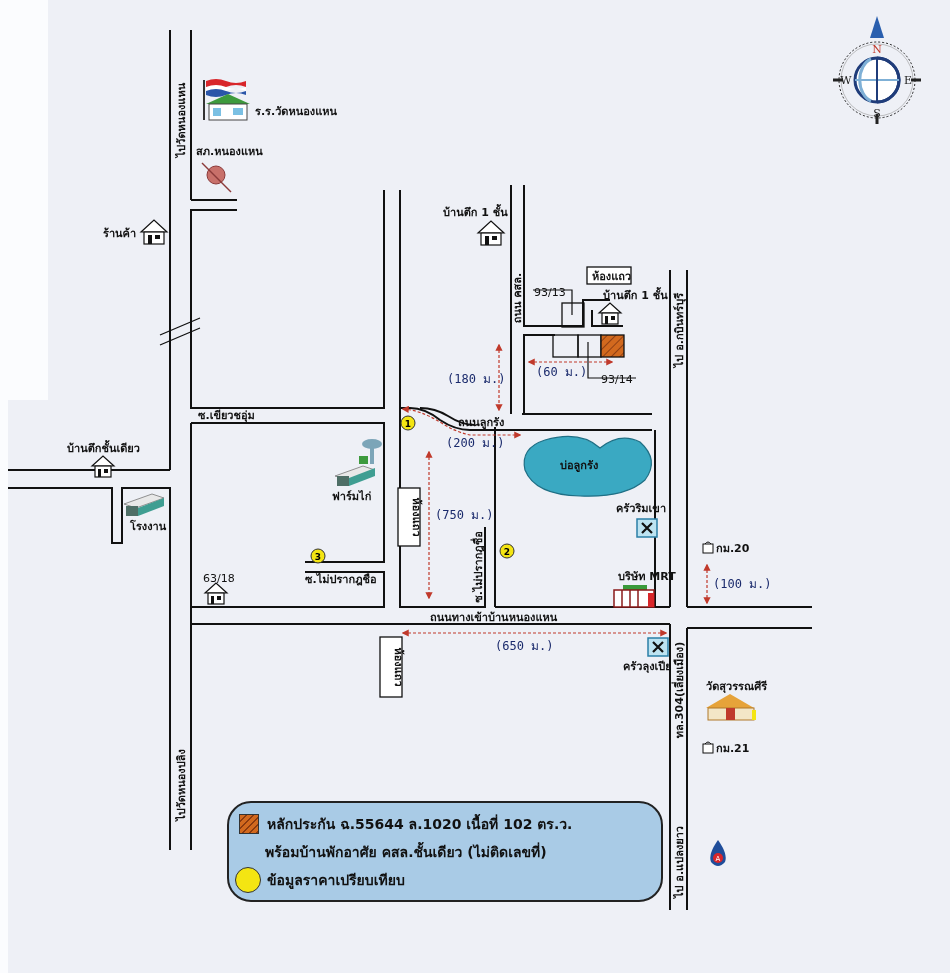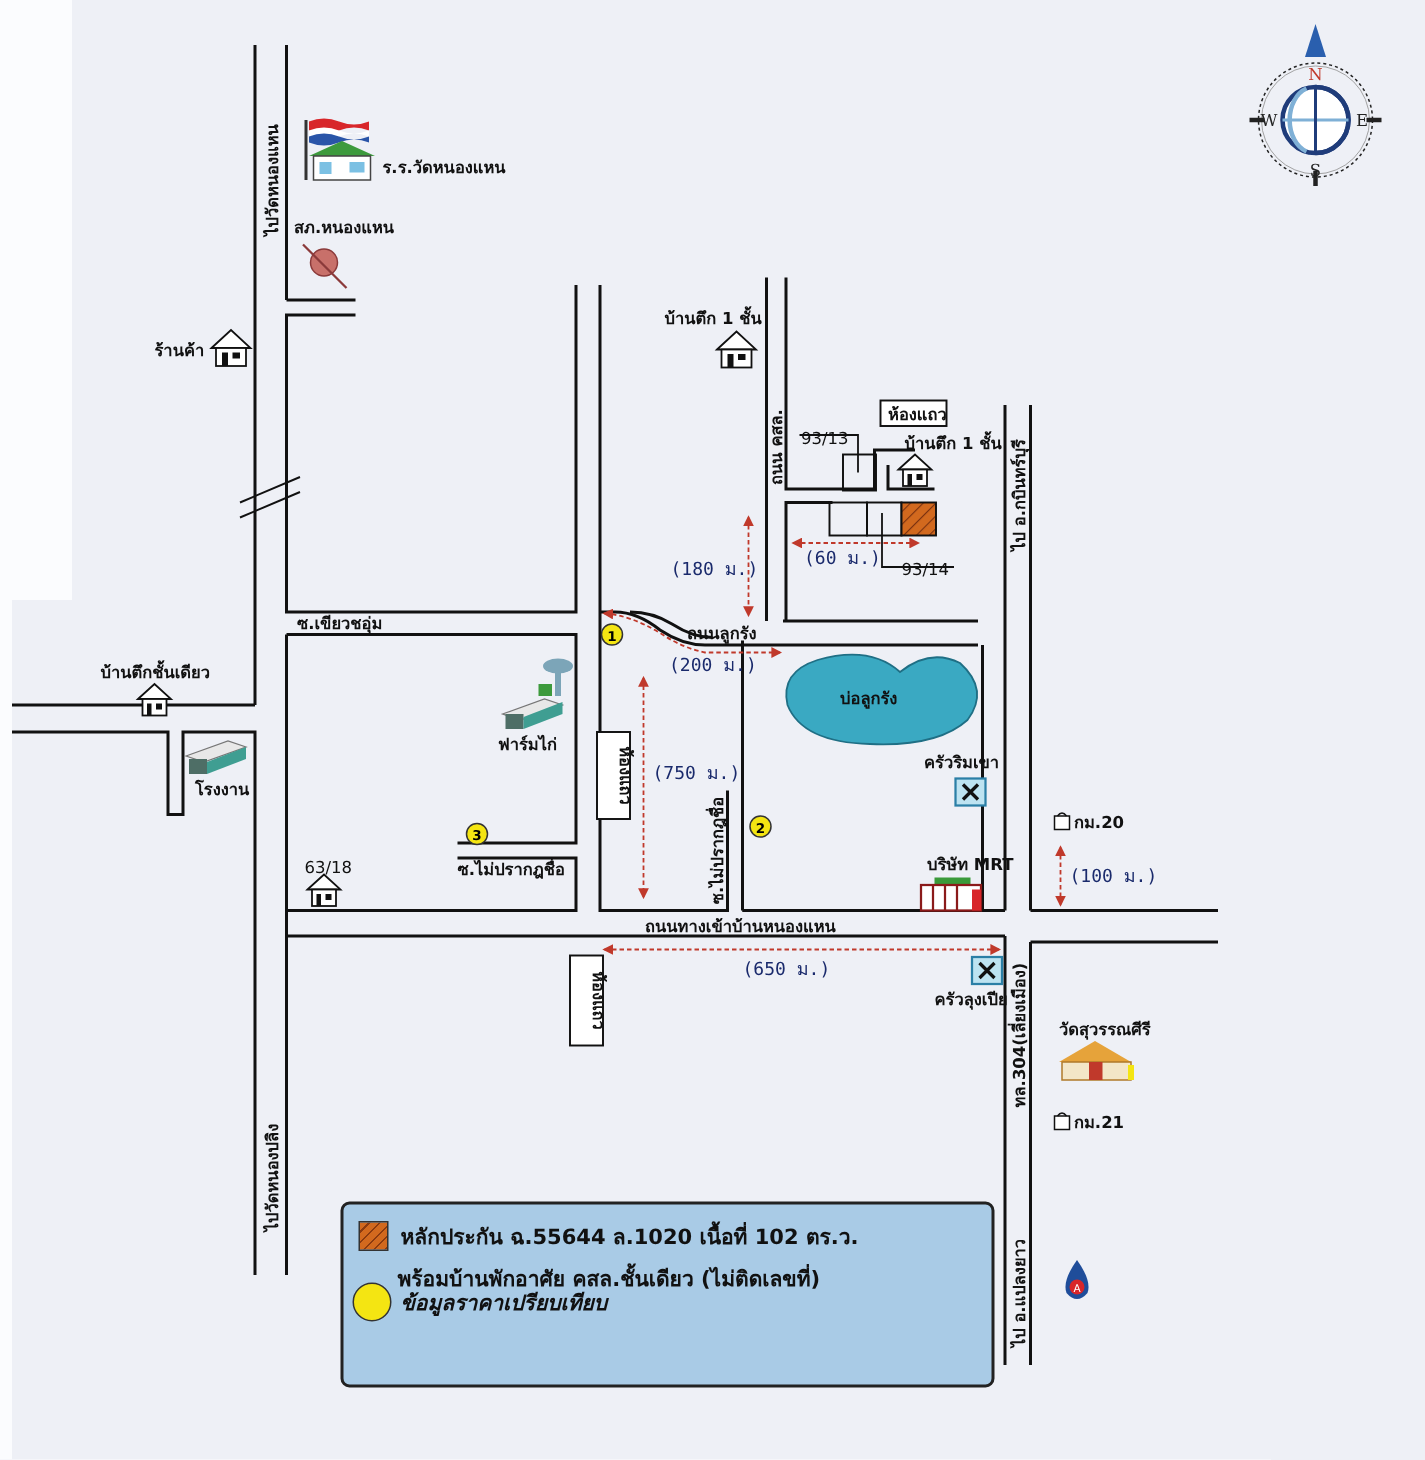--- a/index.html
+++ b/index.html
@@ -6,21 +6,21 @@
   body{width:950px;height:973px;position:relative;overflow:hidden;background:#ffffff;font-family:"DejaVu Sans","Liberation Sans",sans-serif;}
   #paper{position:absolute;left:0;top:0;width:950px;height:973px;background:#eef0f6;}
   #whitecut{position:absolute;left:0;top:0;width:48px;height:400px;background:#fbfcfe;}
   #whitecut2{position:absolute;left:0;top:400px;width:8px;height:573px;background:#fbfcfe;}
   svg#map{position:absolute;left:0;top:0;}
   .lbl{font-family:"DejaVu Sans","Liberation Sans",sans-serif;font-size:11px;fill:#111;}
   .lblb{font-family:"DejaVu Sans","Liberation Sans",sans-serif;font-size:11px;font-weight:bold;fill:#111;}
   .dist{font-family:"DejaVu Sans Mono","Liberation Mono",monospace;font-size:12px;fill:#1a2a6c;}
   .road{stroke:#111;stroke-width:2;fill:none;}
   .arrow{stroke:#c0392b;stroke-width:1.2;stroke-dasharray:3 2;fill:none;}
-  #legend{position:absolute;left:227px;top:801px;width:436px;height:124px;background:#a9cbe6;border:2px solid #222;border-radius:6px;box-sizing:border-box;}
+  #legend{position:absolute;left:227px;top:801px;width:436px;height:101px;background:#a9cbe6;border:2px solid #222;border-radius:24px;box-sizing:border-box;}
   .legrow{position:absolute;left:10px;display:flex;align-items:center;font-family:"DejaVu Sans","Liberation Sans",sans-serif;font-size:14px;font-weight:bold;color:#111;}
   .legsq{width:18px;height:18px;border:1px solid #333;margin-right:8px;background:repeating-linear-gradient(135deg,#d2691e 0 4px,#8b3a0f 4px 5px);}
   .legdot{width:24px;height:24px;border-radius:50%;background:#f4e512;border:1px solid #333;margin-right:6px;margin-left:-4px;}
 </style>
 </head>
 <body>
 
 <div id="paper"></div>
 <div id="whitecut"></div>
 <div id="whitecut2"></div>
@@ -284,17 +284,17 @@
 </svg>
 
 <div id="legend">
   <div class="legrow" style="top:10px;">
     <span class="legsq"></span>
     <span>หลักประกัน ฉ.55644 ล.1020 เนื้อที่ 102 ตร.ว.</span>
   </div>
   <div class="legrow" style="top:38px;left:36px;justify-content:center;">
     <span>พร้อมบ้านพักอาศัย คสล.ชั้นเดียว (ไม่ติดเลขที่)</span>
   </div>
-  <div class="legrow" style="top:52px;font-style:italic;">
+  <div class="legrow" style="top:64px;">
     <span class="legdot"></span>
     <span>ข้อมูลราคาเปรียบเทียบ</span>
   </div>
 </div>
 
 </body></html>

